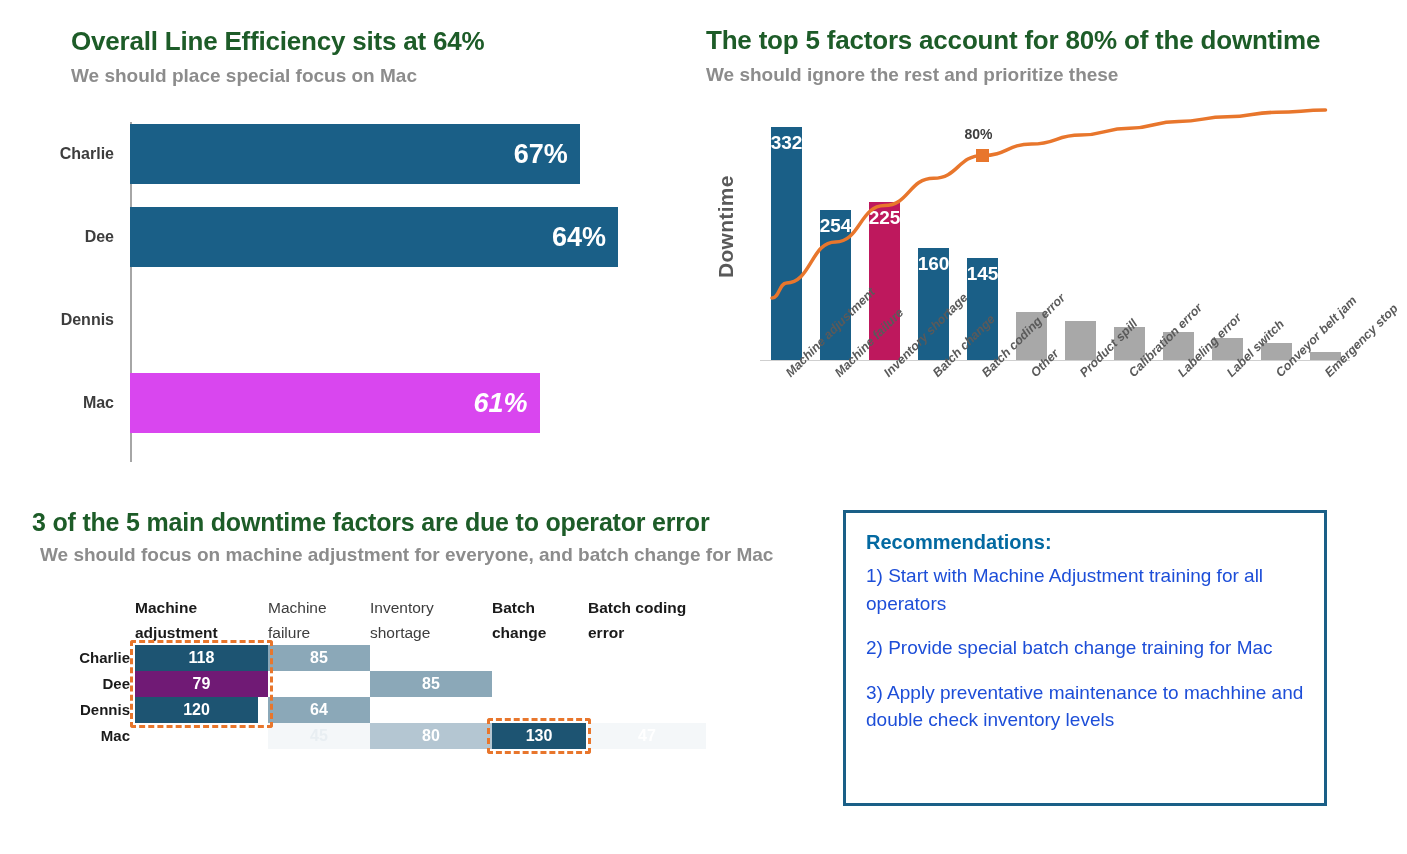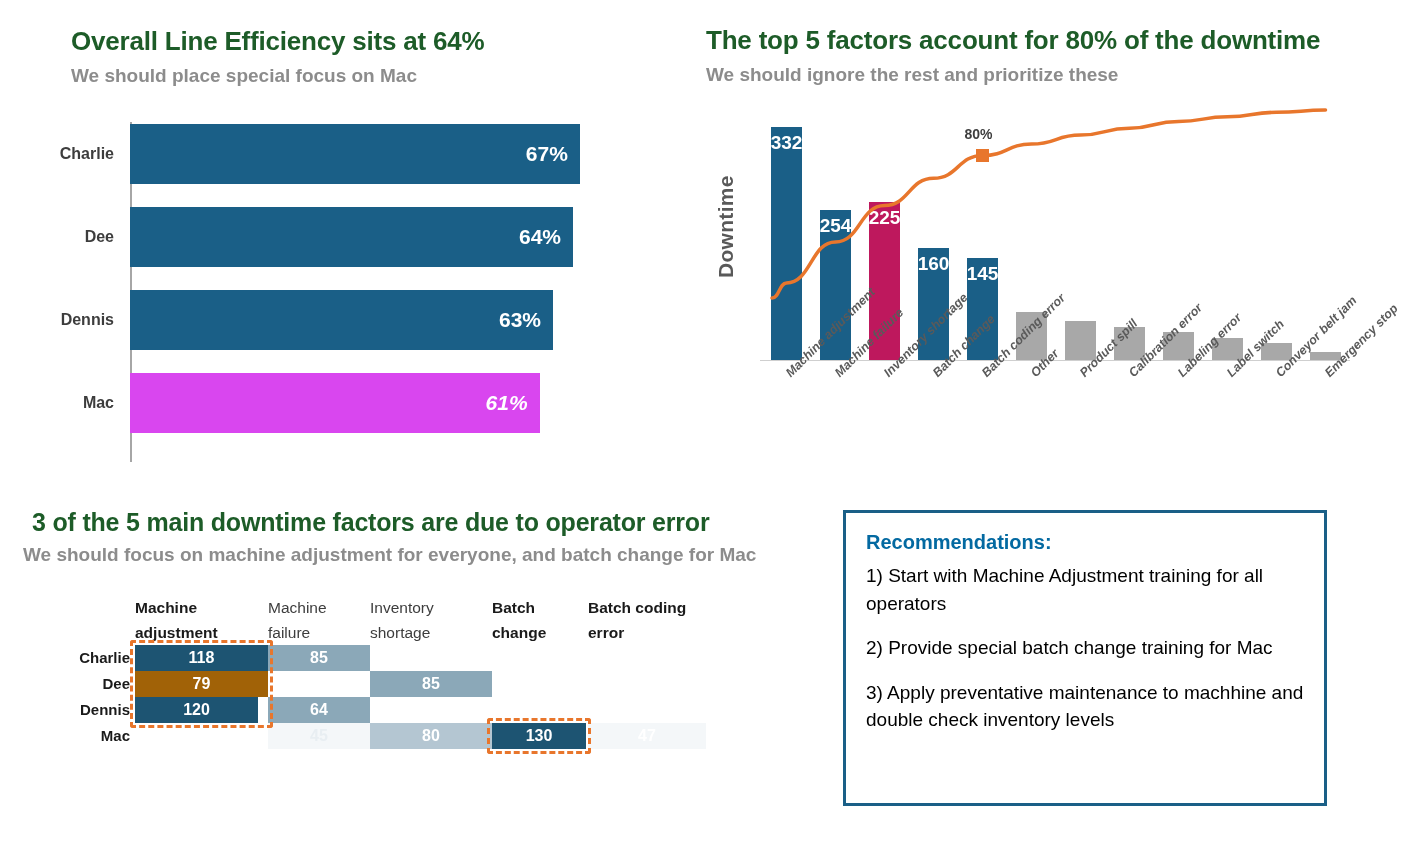--- a/index.html
+++ b/index.html
@@ -36,21 +36,21 @@
     background: #a6a6a6;
   }
   .hbar-row { position: absolute; left: 0; height: 60px; }
   .hbar-fill {
     position: absolute; left: 0; top: 0; height: 100%;
     background: #1a5f87;
   }
   .hbar-fill.accent { background: #d946ef; font-style: italic; }
   .hbar-val {
     position: absolute; right: 12px; top: 50%; transform: translateY(-50%);
-    color: #ffffff; font-size: 21px; font-weight: bold;
+    color: #ffffff; font-size: 27px; font-weight: bold;
   }
   .hbar-cat {
     position: absolute; right: 100%; margin-right: 16px;
     top: 50%; transform: translateY(-50%);
     color: #3d3d3d; font-size: 16px; font-weight: bold; white-space: nowrap;
   }
 
   
   #q2 { position: absolute; left: 690px; top: 0; width: 717px; height: 490px; }
   #q2 .panel-title { position: absolute; left: 16px; top: 25px; font-size: 26px; }
@@ -83,21 +83,21 @@
     position: absolute; top: 0; left: 0;
     transform-origin: left top; transform: rotate(-45deg);
     color: #5a5a5a; font-size: 12.5px; font-style: italic; font-weight: bold;
     white-space: nowrap; text-align: left;
   }
   .pareto-cats { position: absolute; left: 0; top: 262px; width: 717px; height: 120px; }
 
   
   #q3 { position: absolute; left: 0; top: 490px; width: 830px; height: 364px; }
   #q3 .panel-title { position: absolute; left: 32px; top: 18px; font-size: 25px; }
-  #q3 .panel-sub   { position: absolute; left: 23px; top: 54px; font-size: 19px; }
+  #q3 .panel-sub   { position: absolute; left: 40px; top: 54px; font-size: 19px; }
 
   .heat { position: absolute; left: 0; top: 105px; width: 830px; height: 200px; }
   .heat-head {
     position: absolute; top: 0; width: 120px;
     font-size: 15.5px; line-height: 1.62; color: #3d3d3d;
   }
   .heat-head.bold { font-weight: bold; color: #1a1a1a; }
   .heat-rowlabel {
     position: absolute; width: 120px; text-align: right;
     font-size: 15px; font-weight: bold; color: #1a1a1a;
@@ -117,21 +117,21 @@
 
   
   #q4 {
     position: absolute; left: 843px; top: 510px;
     width: 484px; height: 296px;
     border: 3px solid #1a5f87;
     background: #ffffff;
     padding: 18px 20px;
   }
   .rec-title { font-size: 20px; font-weight: bold; color: #0369a1; margin-bottom: 8px; }
-  .rec-item  { font-size: 19px; color: #000000; line-height: 1.45; margin-bottom: 17px; }
+  .rec-item  { font-size: 19px; color: #1d4ed8; line-height: 1.45; margin-bottom: 17px; }
   .rec-item:last-child { margin-bottom: 0; }
 </style>
 </head>
 <body>
 
 <div class="page">
 
   <section id="q1">
     <h1 class="panel-title">Overall Line Efficiency  sits at 64%</h1>
     <h2 class="panel-sub">We should place special focus on Mac</h2>
@@ -141,30 +141,27 @@
 
       <div class="hbar-row" id="hb0" style="top: 2px; width: 470px;">
         <span class="hbar-cat">Charlie</span>
         <div class="hbar-fill" style="width: 449.857px;">
           <span class="hbar-val">67%</span>
         </div>
       </div>
 
       <div class="hbar-row" id="hb1" style="top: 85px; width: 470px;">
         <span class="hbar-cat">Dee</span>
-        <div class="hbar-fill" style="width: 443px;">
+        <div class="hbar-fill" style="width: 488px;">
           <span class="hbar-val">64%</span>
         </div>
       </div>
 
       <div class="hbar-row" id="hb2" style="top: 168px; width: 470px;">
         <span class="hbar-cat">Dennis</span>
-        <div class="hbar-fill" style="width: 423px;">
-          <span class="hbar-val">63%</span>
-        </div>
       </div>
 
       <div class="hbar-row" id="hb3" style="top: 251px; width: 470px;">
         <span class="hbar-cat">Mac</span>
         <div class="hbar-fill accent" style="width: 409.571px;">
           <span class="hbar-val">61%</span>
         </div>
       </div>
     </div>
   </section>
@@ -241,21 +238,21 @@
         </div>
       <div id="heat-rows">
           <div class="heat-rowlabel" style="left: 10px; top: 50px;">Charlie</div>
           <div class="heat-rowlabel" style="left: 10px; top: 76px;">Dee</div>
           <div class="heat-rowlabel" style="left: 10px; top: 102px;">Dennis</div>
           <div class="heat-rowlabel" style="left: 10px; top: 128px;">Mac</div>
         </div>
       <div id="heat-cells">
           <div class="heat-cell" style="left: 135px; top: 50px; width: 133px; background: rgb(29, 84, 114); color: rgb(255, 255, 255);">118</div>
           <div class="heat-cell" style="left: 268px; top: 50px; width: 102px; background: rgb(139, 168, 184); color: rgb(255, 255, 255);">85</div>
-          <div class="heat-cell" style="left: 135px; top: 76px; width: 133px; background: #a16207; color: rgb(255, 255, 255);">79</div>
+          <div class="heat-cell" style="left: 135px; top: 76px; width: 133px; background: #701a75; color: rgb(255, 255, 255);">79</div>
           <div class="heat-cell" style="left: 370px; top: 76px; width: 122px; background: rgb(139, 168, 184); color: rgb(255, 255, 255);">85</div>
           <div class="heat-cell" style="left: 135px; top: 102px; width: 123px; background: rgb(29, 84, 114); color: rgb(255, 255, 255);">120</div>
           <div class="heat-cell" style="left: 268px; top: 102px; width: 102px; background: rgb(139, 168, 184); color: rgb(255, 255, 255);">64</div>
           <div class="heat-cell" style="left: 268px; top: 128px; width: 102px; background: rgb(244, 247, 249); color: rgb(232, 238, 242);">45</div>
           <div class="heat-cell" style="left: 370px; top: 128px; width: 122px; background: rgb(180, 198, 210); color: rgb(255, 255, 255);">80</div>
           <div class="heat-cell" style="left: 492px; top: 128px; width: 94px; background: rgb(29, 84, 114); color: rgb(255, 255, 255);">130</div>
           <div class="heat-cell" style="left: 588px; top: 128px; width: 118px; background: rgb(244, 247, 249); color: rgb(255, 255, 255);">47</div>
         </div>
       <div id="heat-hls">
           <div class="heat-hl" style="left: 130px; top: 45px; width: 143px; height: 88px;"></div>

